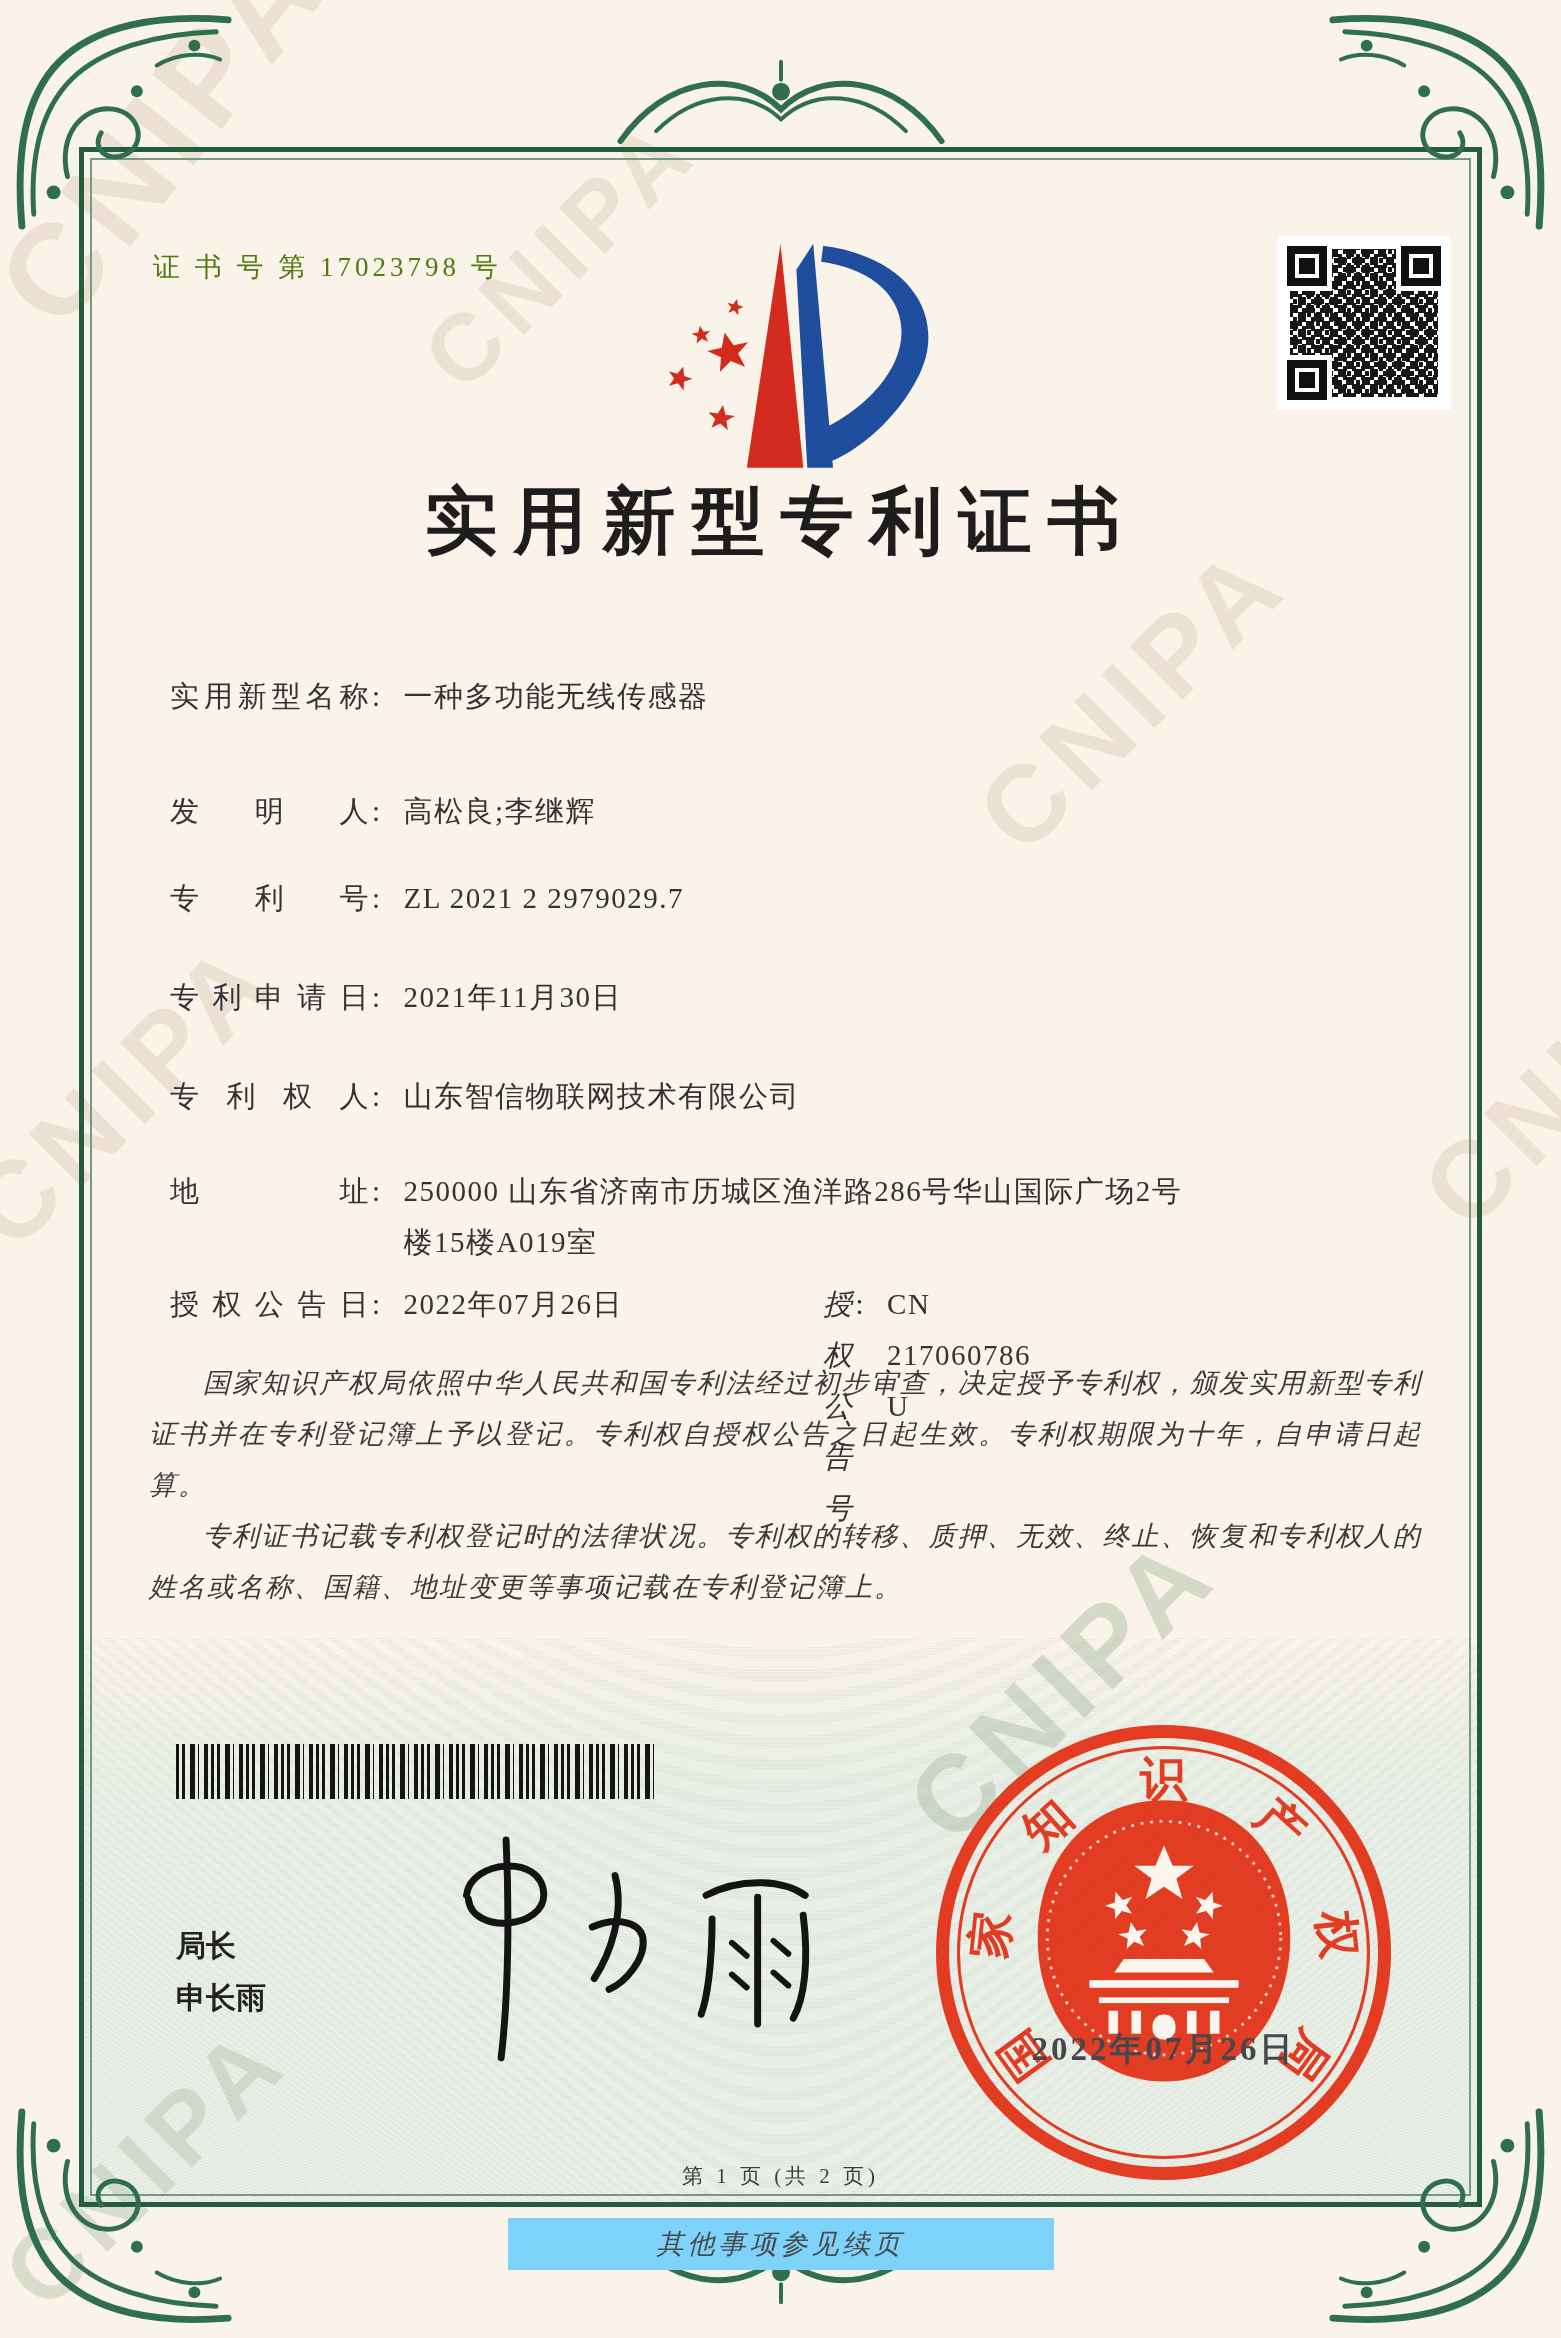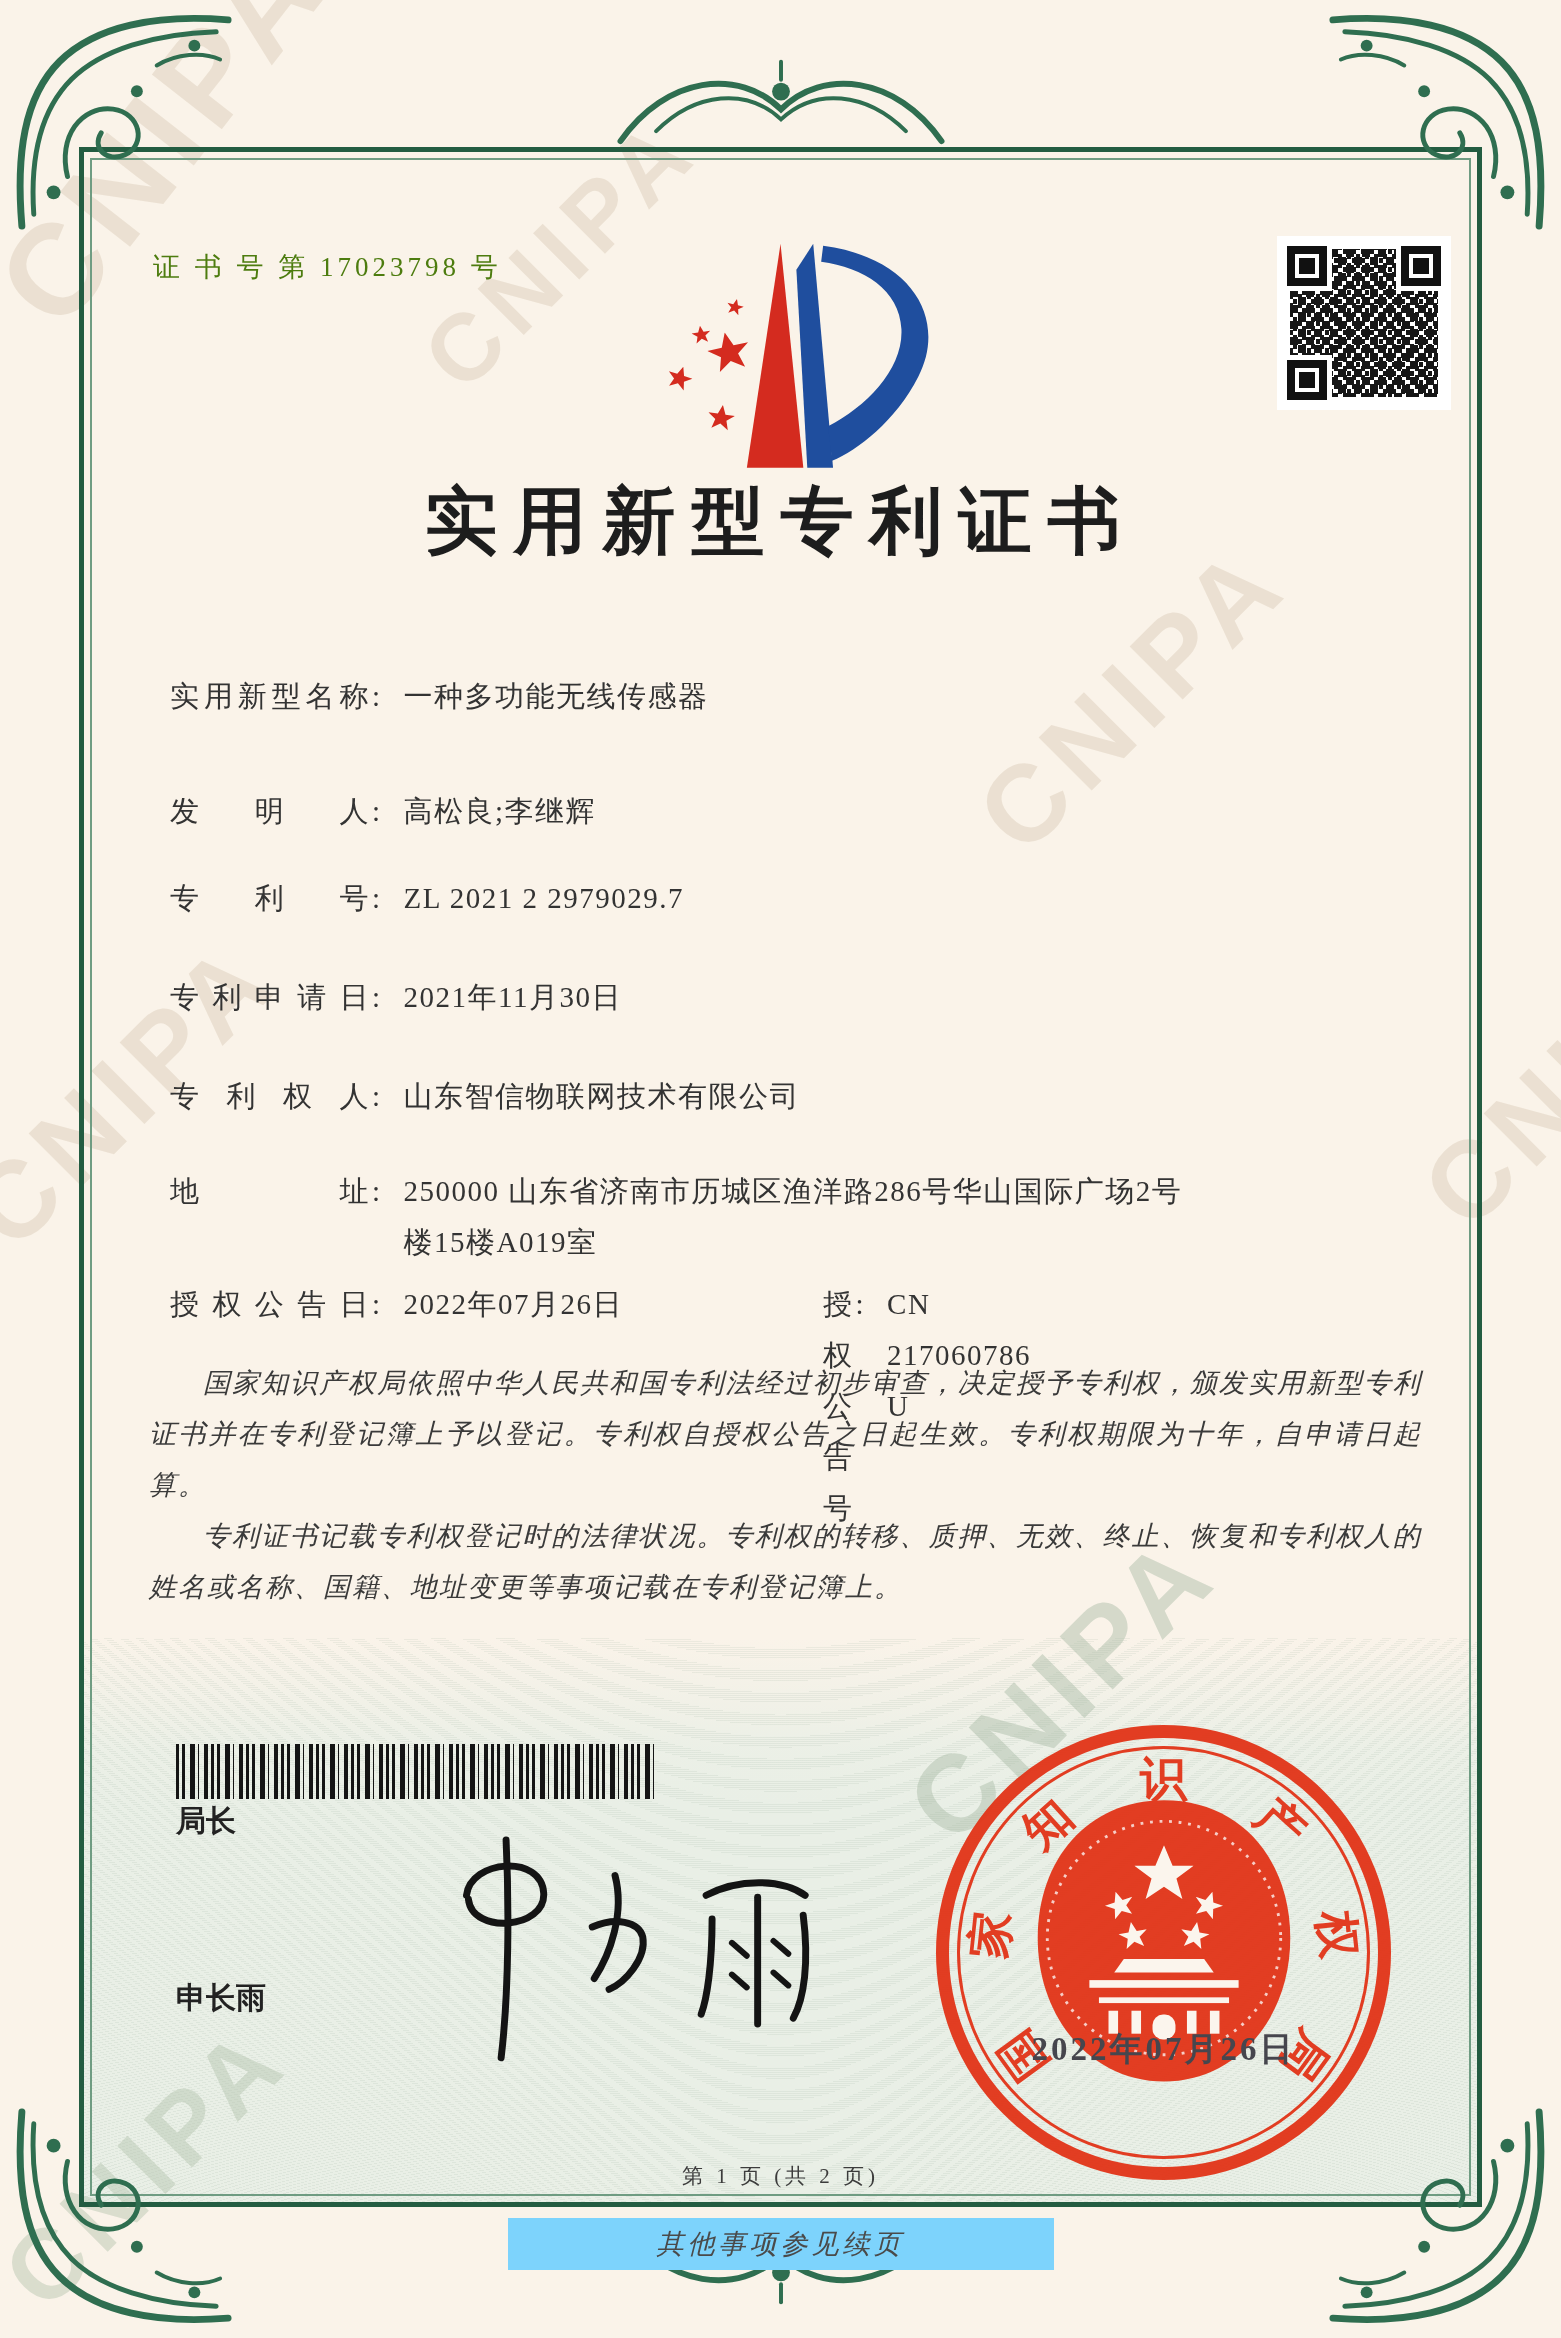--- a/index.html
+++ b/index.html
@@ -60,36 +60,36 @@
   
   .row{position:absolute;left:170px;display:flex;align-items:flex-start;
        font-size:29px;letter-spacing:1.5px;color:#333;line-height:51px;}
   .lbl{display:inline-block;width:200px;text-align:justify;text-align-last:justify;}
   .sep{margin:0 22px 0 2px;}
   .val{display:inline-block;}
   .r0{top:671px;} .r1{top:786px;} .r2{top:873px;} .r3{top:972px;} .r4{top:1071px;}
   .r5{top:1166px;} .r5 .val{max-width:792px;}
   .r6{top:1279px;}
   .grant2{position:absolute;left:653px;top:0;display:flex;}
-  .grant2 .lbl{width:auto;letter-spacing:1.5px;text-align:right;text-align-last:left;}
+  .grant2 .lbl{width:auto;letter-spacing:1.5px;text-align:right;text-align-last:left;font-style:italic;}
   
   .body-text{position:absolute;left:149px;top:1358px;width:1273px;
     font-size:27px;font-style:italic;line-height:51px;letter-spacing:2px;
     color:#3a3a3a;text-align:justify;}
   .body-text p{margin:0;text-indent:2em;}
   
   .barcode{position:absolute;left:176px;top:1744px;width:479px;height:55px;
     background:repeating-linear-gradient(90deg,
       #151515 0 3px, rgba(0,0,0,0) 3px 6px,
       #151515 6px 9px, rgba(0,0,0,0) 9px 14px,
       #151515 14px 19px, rgba(0,0,0,0) 19px 22px,
       #151515 22px 23px, rgba(0,0,0,0) 23px 28px,
       #151515 28px 32px, rgba(0,0,0,0) 32px 35px);}
   
-  .director-title{position:absolute;left:176px;top:1801px;
+  .director-title{position:absolute;left:176px;top:1926px;
     font-family:"Liberation Sans",sans-serif;font-weight:700;font-size:30px;color:#222;text-align:right;}
   .director-name{position:absolute;left:176px;top:1978px;
     font-family:"Liberation Sans",sans-serif;font-weight:700;font-size:30px;color:#222;}
   .sig{position:absolute;left:411px;top:1824px;width:416px;height:238px;}
   
   .seal{position:absolute;left:936px;top:1725px;width:455px;height:455px;
     border:13px solid #e23418;border-radius:50%;box-sizing:border-box;opacity:.95;}
   .seal::before{content:"";position:absolute;inset:8px;border:3px solid #e23418;border-radius:50%;}
   .seal-char{position:absolute;left:50%;top:50%;font-size:47px;font-weight:700;color:#e23418;
     line-height:1;}

